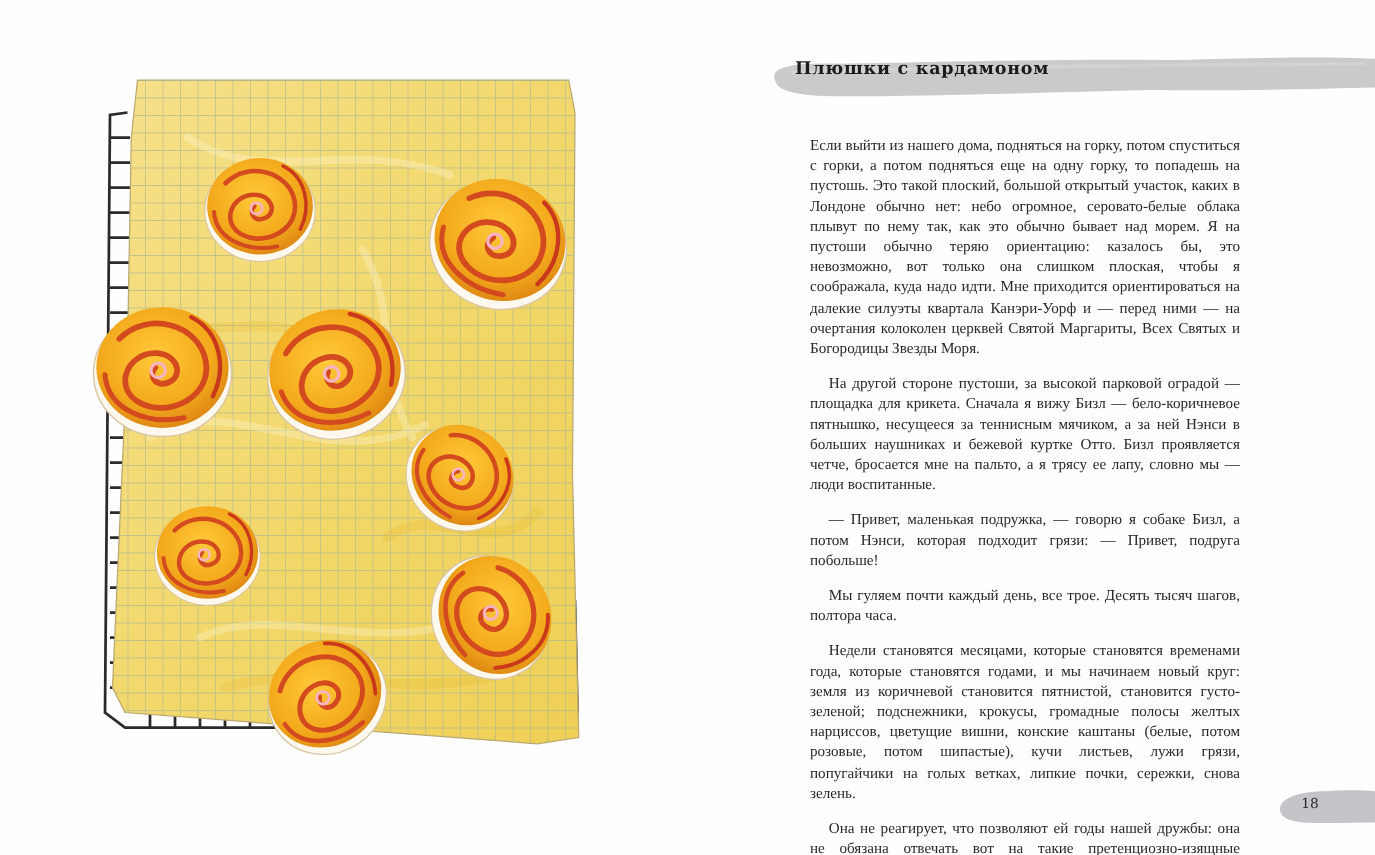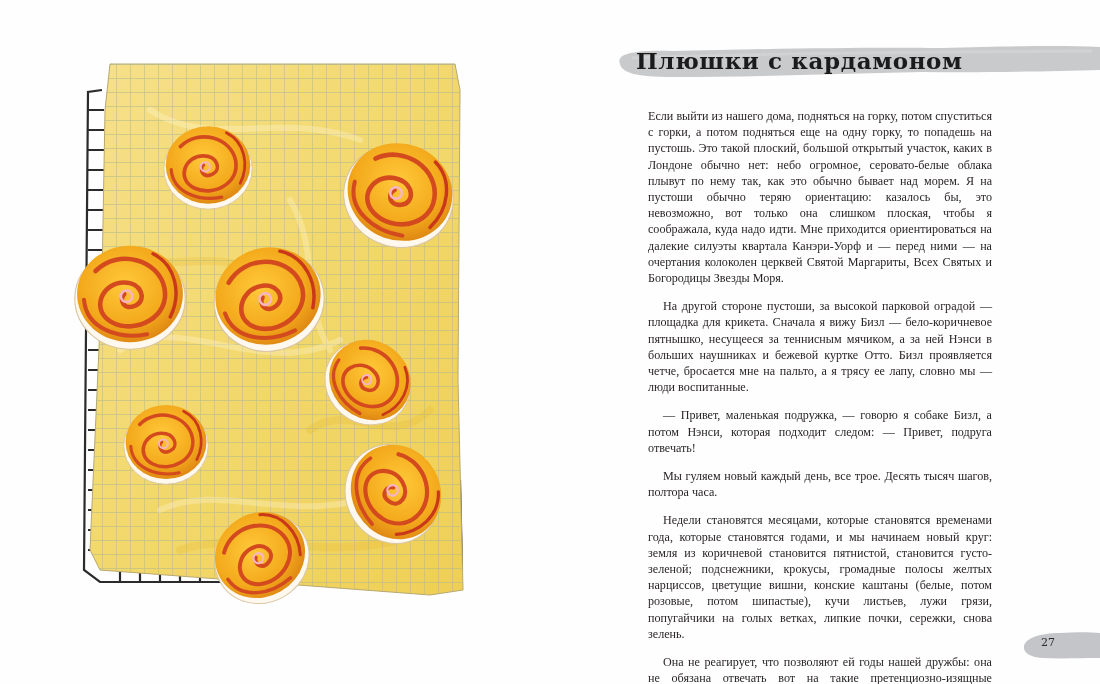--- a/index.html
+++ b/index.html
@@ -12,21 +12,21 @@
   .illustration { position: absolute; left: 60px; top: 50px; width: 420px; height: 560px; }
   .illustration svg { width: 100%; height: 100%; display: block; }
 
   
   .title-brush {
     position: absolute; left: 612px; top: 44px; width: 488px; height: 34px;
   }
   .title-brush svg { position: absolute; left: 0; top: 0; width: 100%; height: 100%; }
   .title {
     position: absolute; left: 636px; top: 47px;
-    font-family: "DejaVu Serif", serif; font-size: 23px; font-weight: 600;
+    font-family: "DejaVu Serif", serif; font-size: 14px; font-weight: 600;
     color: #1b1b1b; letter-spacing: 0.6px; white-space: nowrap;
   }
 
   .body-text {
     position: absolute; left: 636px; top: 96px; width: 368px;
     font-family: "Liberation Serif", serif; font-size: 12.1px; line-height: 16.2px;
     color: #2a2526; text-align: justify; hyphens: manual;
   }
   .body-text p { margin: 12px; text-indent: 0; }
   .body-text p.indent { text-indent: 15px; }
@@ -122,26 +122,26 @@
     <svg viewBox="0 0 488 34" preserveAspectRatio="none" xmlns="http://www.w3.org/2000/svg">
       <path d="M8 20 C 4 10, 20 6, 60 7 C 150 5, 250 3, 330 4 C 400 2, 450 1, 488 3 L 488 26 C 440 27, 380 29, 310 28 C 220 30, 140 33, 60 33 C 25 33, 10 29, 8 20 Z" fill="#c9cacc"></path>
       <path d="M20 14 C 120 10, 300 8, 480 7" stroke="#d6d7d9" stroke-width="3" fill="none" opacity="0.6"></path>
     </svg>
   </div>
   <div class="title">Плюшки с кардамоном</div>
 
   <div class="body-text">
     <p>Если выйти из нашего дома, подняться на горку, потом спуститься с горки, а потом подняться еще на одну горку, то попадешь на пустошь. Это такой плоский, большой открытый участок, каких в Лондоне обычно нет: небо огромное, серовато-белые облака плывут по нему так, как это обычно бывает над морем. Я на пустоши обычно теряю ориентацию: казалось бы, это невозможно, вот только она слишком плоская, чтобы я соображала, куда надо идти. Мне приходится ориентироваться на далекие силуэты квартала Канэри-Уорф и — перед ними — на очертания колоколен церквей Святой Маргариты, Всех Святых и Богородицы Звезды Моря.</p>
     <p class="indent">На другой стороне пустоши, за высокой парковой оградой — площадка для крикета. Сначала я вижу Бизл — бело-коричневое пятнышко, несущееся за теннисным мячиком, а за ней Нэнси в больших наушниках и бежевой куртке Отто. Бизл проявляется четче, бросается мне на пальто, а я трясу ее лапу, словно мы — люди воспитанные.</p>
-    <p class="indent">— Привет, маленькая подружка, — говорю я собаке Бизл, а потом Нэнси, которая подходит следом: — Привет, подруга отвечать!</p>
-    <p class="indent">Мы гуляем новый каждый день, все трое. Десять тысяч шагов, полтора часа.</p>
+    <p class="indent">— Привет, маленькая подружка, — говорю я собаке Бизл, а потом Нэнси, которая подходит грязи: — Привет, подруга побольше!</p>
+    <p class="indent">Мы гуляем почти каждый день, все трое. Десять тысяч шагов, полтора часа.</p>
     <p class="indent">Недели становятся месяцами, которые становятся временами года, которые становятся годами, и мы начинаем новый круг: земля из коричневой становится пятнистой, становится густо-зеленой; подснежники, крокусы, громадные полосы желтых нарциссов, цветущие вишни, конские каштаны (белые, потом розовые, потом шипастые), кучи листьев, лужи грязи, попугайчики на голых ветках, липкие почки, сережки, снова зелень.</p>
     <p class="indent">Она не реагирует, что позволяют ей годы нашей дружбы: она не обязана отвечать вот на такие претенциозно-изящные фразочки, которые я порой выдаю. Мы бросаем мячик собаке, и гуляем, и болтаем. Мы говорим в основном о работе: как что-то перефразировать, как что-то сформулировать, о сюжете или о задачке или сложном электронном письме. Так нам обеим лучше работается: на улице, под широким небом, где глубина темной почвы и огромность серых облаков позволяют оценивать реальные масштабы всего.</p>
   </div>
 
   <div class="page-num-brush">
     <svg viewBox="0 0 80 32" preserveAspectRatio="none" xmlns="http://www.w3.org/2000/svg">
       <path d="M4 18 C 6 10, 20 5, 40 5 C 55 4, 70 4, 80 5 L 80 30 C 60 30, 40 31, 22 30 C 10 29, 3 25, 4 18 Z" fill="#c4c5c8"></path>
     </svg>
   </div>
-  <div class="page-num">27</div>
+  <div class="page-num">18</div>
 
 </div>
 
 </body></html>

